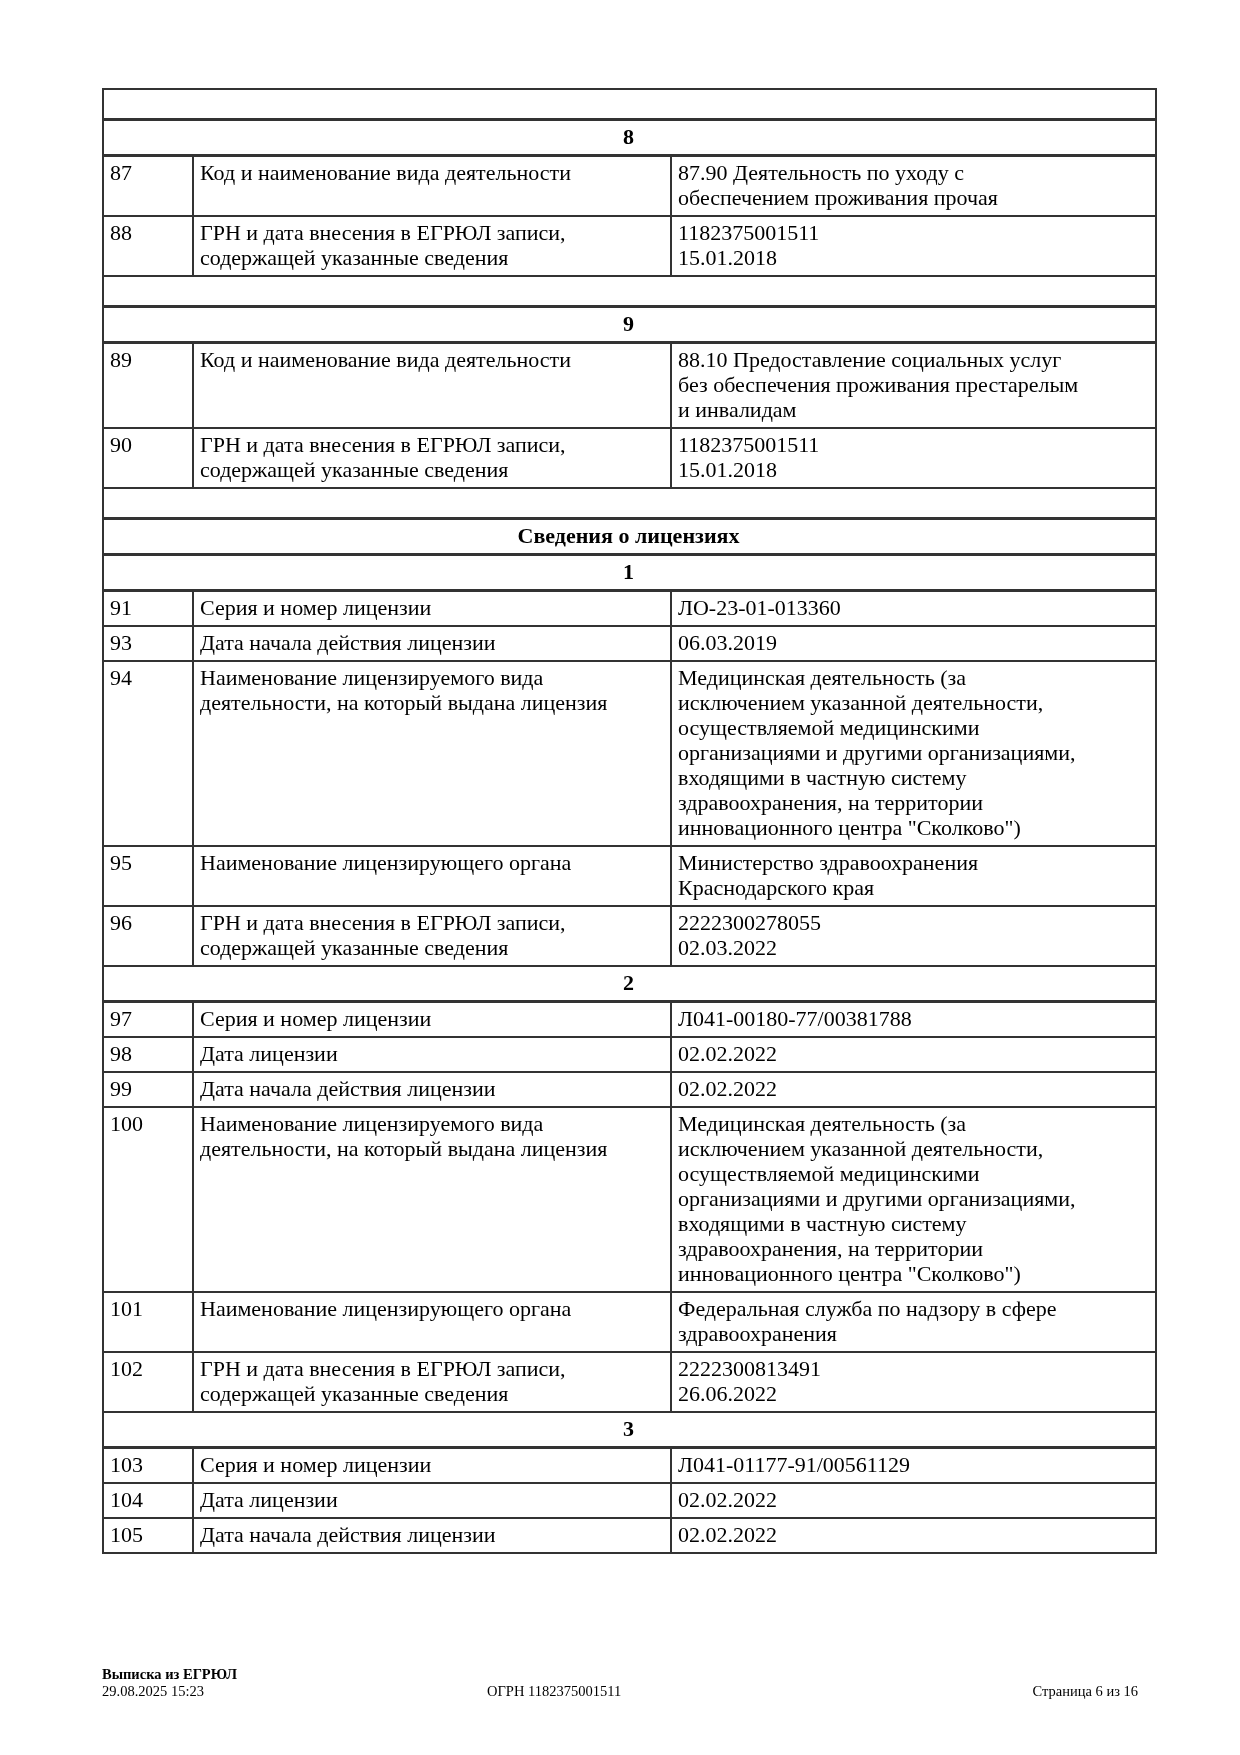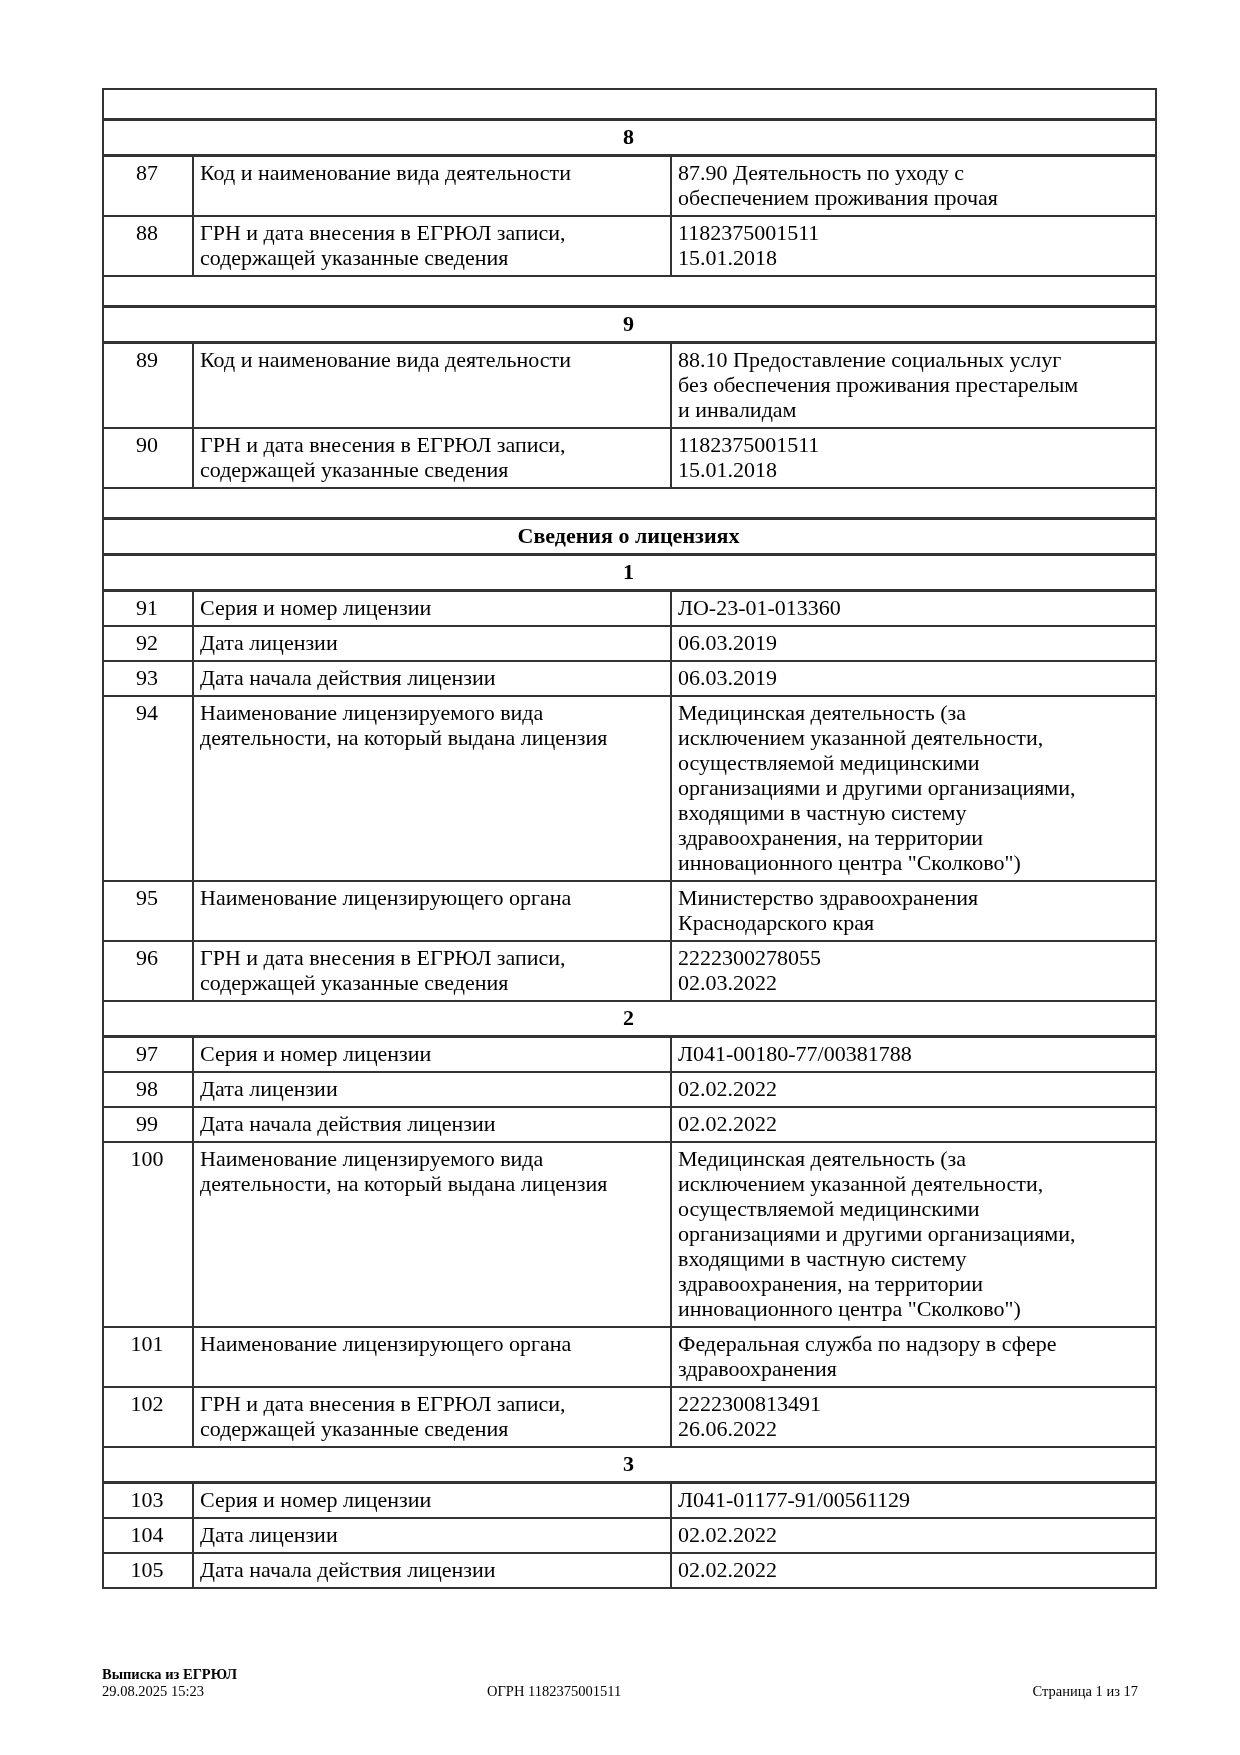--- a/index.html
+++ b/index.html
@@ -32,21 +32,21 @@
   table.egrul td {
     border: 2px solid #333333;
     vertical-align: top;
     font-size: 22px;
     line-height: 25px;
     padding: 3px 8px 5px 6px;
     white-space: pre-line;
     overflow: hidden;
   }
   td.num {
-    text-align: center;
+    text-align: left;
     padding-left: 2px;
     padding-right: 2px;
   }
   td.label { }
   td.val { }
   tr.section td, tr.title td {
     text-align: center;
     font-weight: bold;
     border-bottom-width: 3px;
     white-space: normal;
@@ -142,25 +142,20 @@
         <tr class="title">
           <td colspan="3">Сведения о лицензиях</td>
         </tr>
         <tr class="section">
           <td colspan="3">1</td>
         </tr>
         <tr class="data">
           <td class="num">91</td>
           <td class="label">Серия и номер лицензии</td>
           <td class="val">ЛО-23-01-013360</td>
-        </tr>
-        <tr class="data">
-          <td class="num">92</td>
-          <td class="label">Дата лицензии</td>
-          <td class="val">06.03.2019</td>
         </tr>
         <tr class="data">
           <td class="num">93</td>
           <td class="label">Дата начала действия лицензии</td>
           <td class="val">06.03.2019</td>
         </tr>
         <tr class="data">
           <td class="num">94</td>
           <td class="label">Наименование лицензируемого вида
 деятельности, на который выдана лицензия</td>
@@ -248,16 +243,16 @@
         </tr>
       </tbody>
   </table>
 
   <div class="footer">
     <div class="f-left">
       <div class="f-doc-title">Выписка из ЕГРЮЛ</div>
       <div class="f-datetime">29.08.2025 15:23</div>
     </div>
     <div class="f-ogrn">ОГРН 1182375001511</div>
-    <div class="f-page">Страница 1 из 17</div>
+    <div class="f-page">Страница 6 из 16</div>
   </div>
 
 </div>
 
 </body></html>

